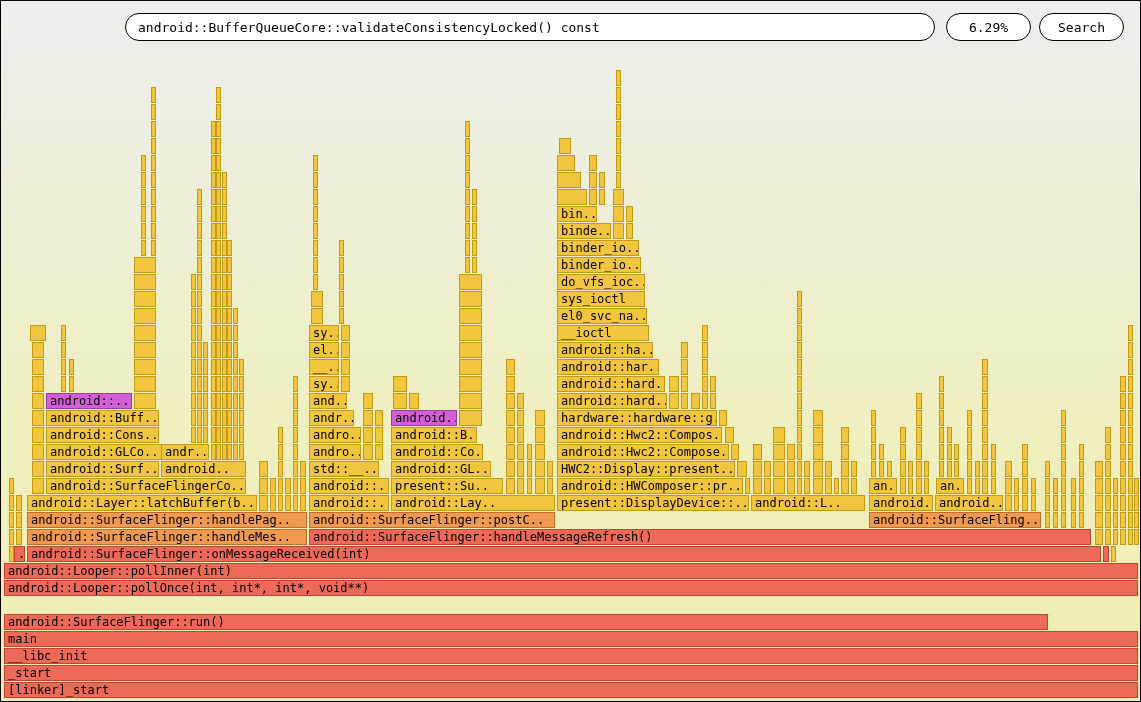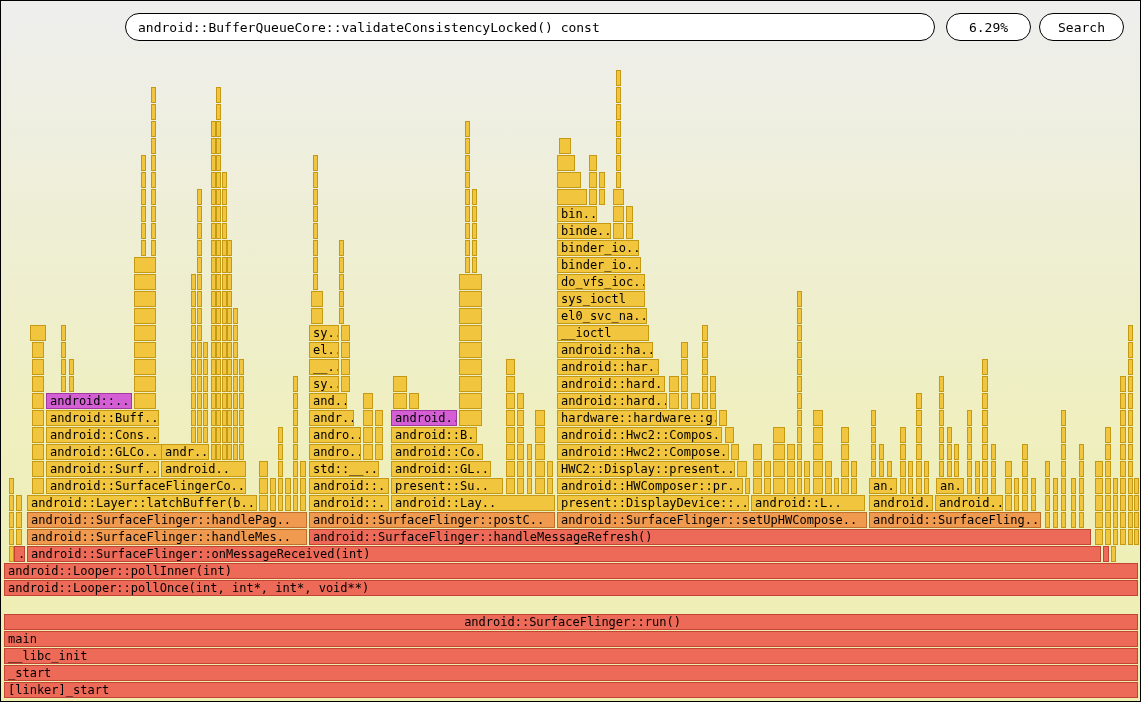--- a/index.html
+++ b/index.html
@@ -38,32 +38,31 @@
 
 <div class="app">
   <input class="search-input" type="text" readonly="" value="android::BufferQueueCore::validateConsistencyLocked() const" style="">
   <div class="pill percent">6.29%</div>
   <div class="pill search">Search</div>
   <div class="flame" id="flame">
       <div class="frame" style="left: 3px; top: 681px; width: 1134px; height: 16px; background: rgb(237, 106, 88); border-color: rgb(194, 69, 52);">[linker]_start</div>
       <div class="frame" style="left: 3px; top: 664px; width: 1134px; height: 16px; background: rgb(237, 106, 88); border-color: rgb(194, 69, 52);">_start</div>
       <div class="frame" style="left: 3px; top: 647px; width: 1134px; height: 16px; background: rgb(237, 106, 88); border-color: rgb(194, 69, 52);">__libc_init</div>
       <div class="frame" style="left: 3px; top: 630px; width: 1134px; height: 16px; background: rgb(237, 106, 88); border-color: rgb(194, 69, 52);">main</div>
-      <div class="frame" style="left: 3px; top: 613px; width: 1134px; height: 16px; background: rgb(237, 106, 88); border-color: rgb(194, 69, 52); text-align: center;">android::SurfaceFlinger::run()</div>
+      <div class="frame" style="left: 3px; top: 613px; width: 1044px; height: 16px; background: rgb(237, 106, 88); border-color: rgb(194, 69, 52);">android::SurfaceFlinger::run()</div>
       <div class="frame" style="left: 3px; top: 579px; width: 1134px; height: 16px; background: rgb(237, 106, 88); border-color: rgb(194, 69, 52);">android::Looper::pollOnce(int, int*, int*, void**)</div>
       <div class="frame" style="left: 3px; top: 562px; width: 1134px; height: 16px; background: rgb(237, 106, 88); border-color: rgb(194, 69, 52);">android::Looper::pollInner(int)</div>
       <div class="frame" style="left: 13px; top: 545px; width: 11px; height: 16px; background: rgb(237, 106, 88); border-color: rgb(194, 69, 52);">.</div>
       <div class="frame" style="left: 26px; top: 545px; width: 1074px; height: 16px; background: rgb(237, 106, 88); border-color: rgb(194, 69, 52);">android::SurfaceFlinger::onMessageReceived(int)</div>
       <div class="frame" style="left: 1102px; top: 545px; width: 6px; height: 16px; background: rgb(237, 106, 88); border-color: rgb(194, 69, 52);"></div>
       <div class="frame" style="left: 1110px; top: 545px; width: 5px; height: 16px; background: rgb(242, 197, 63); border-color: rgb(196, 154, 20);"></div>
       <div class="frame" style="left: 26px; top: 528px; width: 280px; height: 16px; background: rgb(240, 154, 80); border-color: rgb(192, 110, 43);">android::SurfaceFlinger::handleMes..</div>
       <div class="frame" style="left: 308px; top: 528px; width: 782px; height: 16px; background: rgb(237, 106, 88); border-color: rgb(194, 69, 52);">android::SurfaceFlinger::handleMessageRefresh()</div>
       <div class="frame" style="left: 26px; top: 511px; width: 280px; height: 16px; background: rgb(240, 154, 80); border-color: rgb(192, 110, 43);">android::SurfaceFlinger::handlePag..</div>
       <div class="frame" style="left: 308px; top: 511px; width: 246px; height: 16px; background: rgb(240, 154, 80); border-color: rgb(192, 110, 43);">android::SurfaceFlinger::postC..</div>
-      <div class="frame" style="left: 556px; top: 511px; width: 310px; height: 16px; background: rgb(240, 154, 80); border-color: rgb(192, 110, 43);">android::SurfaceFlinger::setUpHWCompose..</div>
       <div class="frame" style="left: 868px; top: 511px; width: 172px; height: 16px; background: rgb(240, 154, 80); border-color: rgb(192, 110, 43);">android::SurfaceFling..</div>
       <div class="frame" style="left: 26px; top: 494px; width: 230px; height: 16px; background: rgb(242, 197, 63); border-color: rgb(196, 154, 20);">android::Layer::latchBuffer(b..</div>
       <div class="frame" style="left: 308px; top: 494px; width: 80px; height: 16px; background: rgb(242, 197, 63); border-color: rgb(196, 154, 20);">android::.</div>
       <div class="frame" style="left: 390px; top: 494px; width: 164px; height: 16px; background: rgb(242, 197, 63); border-color: rgb(196, 154, 20);">android::Lay..</div>
       <div class="frame" style="left: 556px; top: 494px; width: 192px; height: 16px; background: rgb(242, 197, 63); border-color: rgb(196, 154, 20);">present::DisplayDevice::..</div>
       <div class="frame" style="left: 750px; top: 494px; width: 114px; height: 16px; background: rgb(242, 197, 63); border-color: rgb(196, 154, 20);">android::L..</div>
       <div class="frame" style="left: 868px; top: 494px; width: 64px; height: 16px; background: rgb(242, 197, 63); border-color: rgb(196, 154, 20);">android..</div>
       <div class="frame" style="left: 934px; top: 494px; width: 68px; height: 16px; background: rgb(242, 197, 63); border-color: rgb(196, 154, 20);">android..</div>
       <div class="frame" style="left: 45px; top: 477px; width: 200px; height: 16px; background: rgb(242, 197, 63); border-color: rgb(196, 154, 20);">android::SurfaceFlingerCo..</div>
       <div class="frame" style="left: 308px; top: 477px; width: 80px; height: 16px; background: rgb(242, 197, 63); border-color: rgb(196, 154, 20);">android::..</div>

